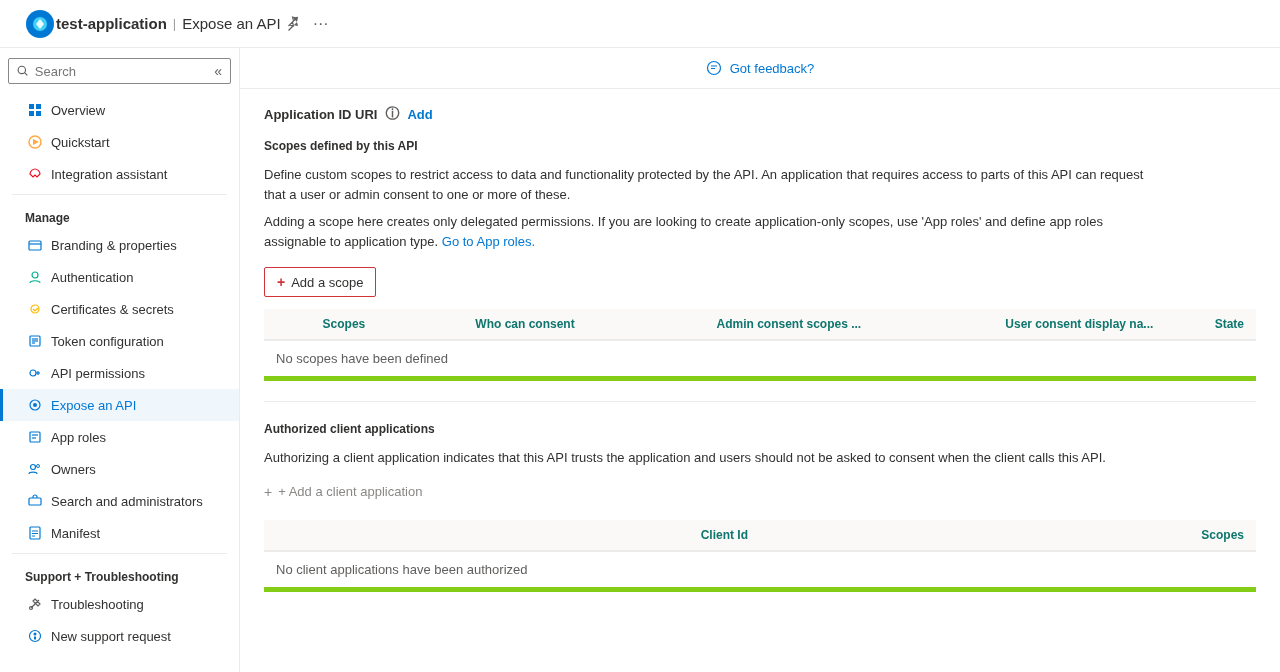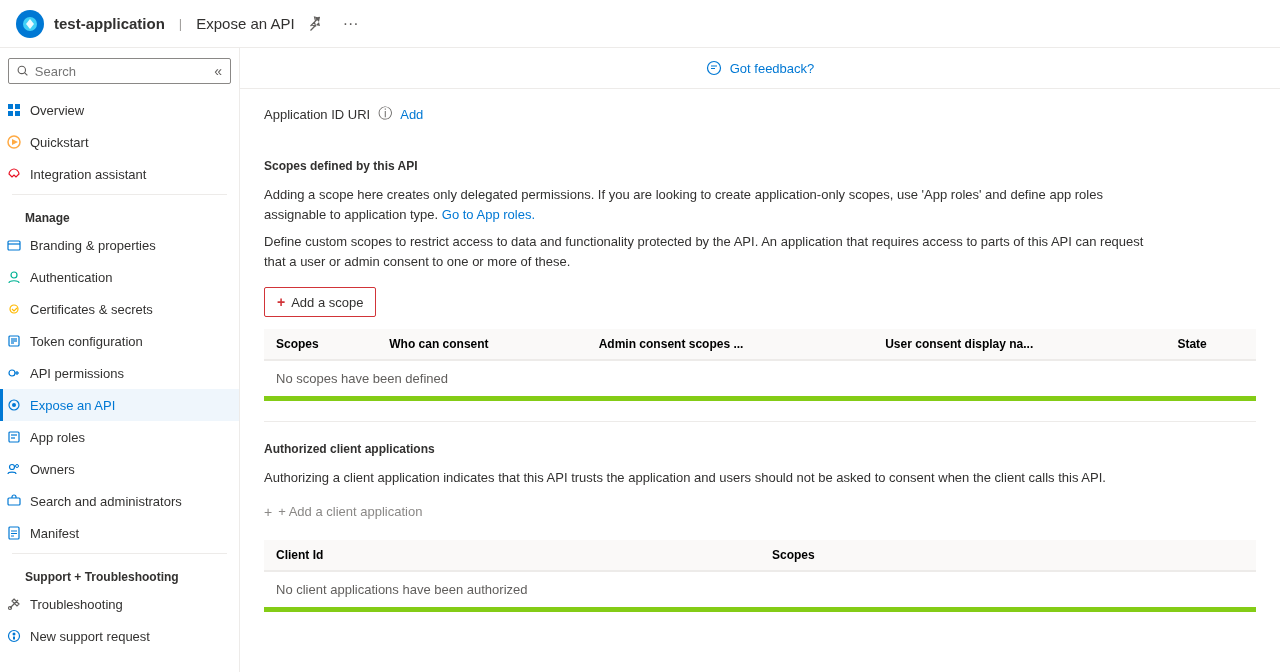--- a/index.html
+++ b/index.html
@@ -5,22 +5,22 @@
     * { box-sizing: border-box; margin: 0; padding: 0; }
     body { font-family: 'Segoe UI', sans-serif; font-size: 13px; color: #323130; background: #fff; display: flex; flex-direction: column; height: 672px; overflow: hidden; }
 
     
     .header {
       height: 48px;
       background: #fff;
       border-bottom: 1px solid #edebe9;
       display: flex;
       align-items: center;
-      padding: 0 16px;
-      gap: 10px;
+      padding: 0 26px;
+      gap: 2px;
     }
     .header-logo {
       width: 28px; height: 28px;
       background: #0078d4;
       border-radius: 50%;
       display: flex; align-items: center; justify-content: center;
     }
     .header-logo svg { width: 18px; height: 18px; }
     .header-title {
       font-size: 15px;
@@ -66,21 +66,21 @@
       background: transparent;
     }
     .sidebar-collapse-btn {
       margin-left: auto;
       background: none; border: none; cursor: pointer;
       color: #605e5c; font-size: 14px;
     }
     .sidebar-item {
       display: flex;
       align-items: center;
-      padding: 8px 3px;
+      padding: 8px 24px;
       cursor: pointer;
       gap: 8px;
       color: #323130;
       font-size: 13px;
       border-left: 3px solid transparent;
     }
     .sidebar-item.active {
       background: #eff6fc;
       border-left: 3px solid #0078d4;
       color: #0078d4;
@@ -120,23 +120,24 @@
       justify-content: center;
     }
     .feedback-bar svg { width: 16px; height: 16px; }
     .content-area {
       padding: 16px 24px;
     }
     .app-id-row {
       display: flex;
       align-items: center;
       gap: 8px;
-      margin-bottom: 36px;
-      font-size: 13px;
-      color: #323130;
+      margin-bottom: 16px;
+      font-size: 13px;
+      color: #323130;
+      font-weight: bold;
     }
     .app-id-row .info-icon {
       color: #605e5c; font-size: 14px;
     }
     .app-id-row .add-link {
       color: #0078d4; text-decoration: none; cursor: pointer;
     }
     .section-title {
       font-size: 12px;
       font-weight: 600;
@@ -168,24 +169,24 @@
     }
     .plus-icon { color: #d13438; font-weight: bold; font-size: 14px; }
 
     
     .data-table {
       width: 100%;
       border-collapse: collapse;
       margin-bottom: 16px;
     }
     .data-table th {
-      text-align: left;
+      text-align: right;
       font-size: 12px;
       font-weight: 600;
-      color: #000000;
+      color: #0f766e;
       padding: 8px 12px;
       border-bottom: 2px solid #edebe9;
       background: #faf9f8;
     }
     .data-table td {
       padding: 10px 12px;
       border-bottom: 5px solid #84cc16;
       font-size: 13px;
       color: #605e5c;
     }
@@ -416,24 +417,24 @@
 
     <div class="content-area">
 
       <div class="app-id-row">
         <span>Application ID URI</span>
         <span class="info-icon">ⓘ</span>
         <a class="add-link">Add</a>
       </div>
 
       <div class="section-title">Scopes defined by this API</div>
+      <p class="description-text">Define custom scopes to restrict access to data and functionality protected by the API. An application that requires access to parts of this API can request that a user or admin consent to one or more of these.</p>
       <p class="description-text">
         <span>Adding a scope here creates only delegated permissions. If you are looking to create application-only scopes, use 'App roles' and define app roles assignable to application type. </span><a href="#" style="color:#0078d4; text-decoration:none;">Go to App roles.</a>
       </p>
-      <p class="description-text">Define custom scopes to restrict access to data and functionality protected by the API. An application that requires access to parts of this API can request that a user or admin consent to one or more of these.</p>
 
       <button class="add-scope-btn">
         <span class="plus-icon">+</span>
         <span>Add a scope</span>
       </button>
 
       <table class="data-table">
         <thead>
           <tr>
             <th>Scopes</th>

